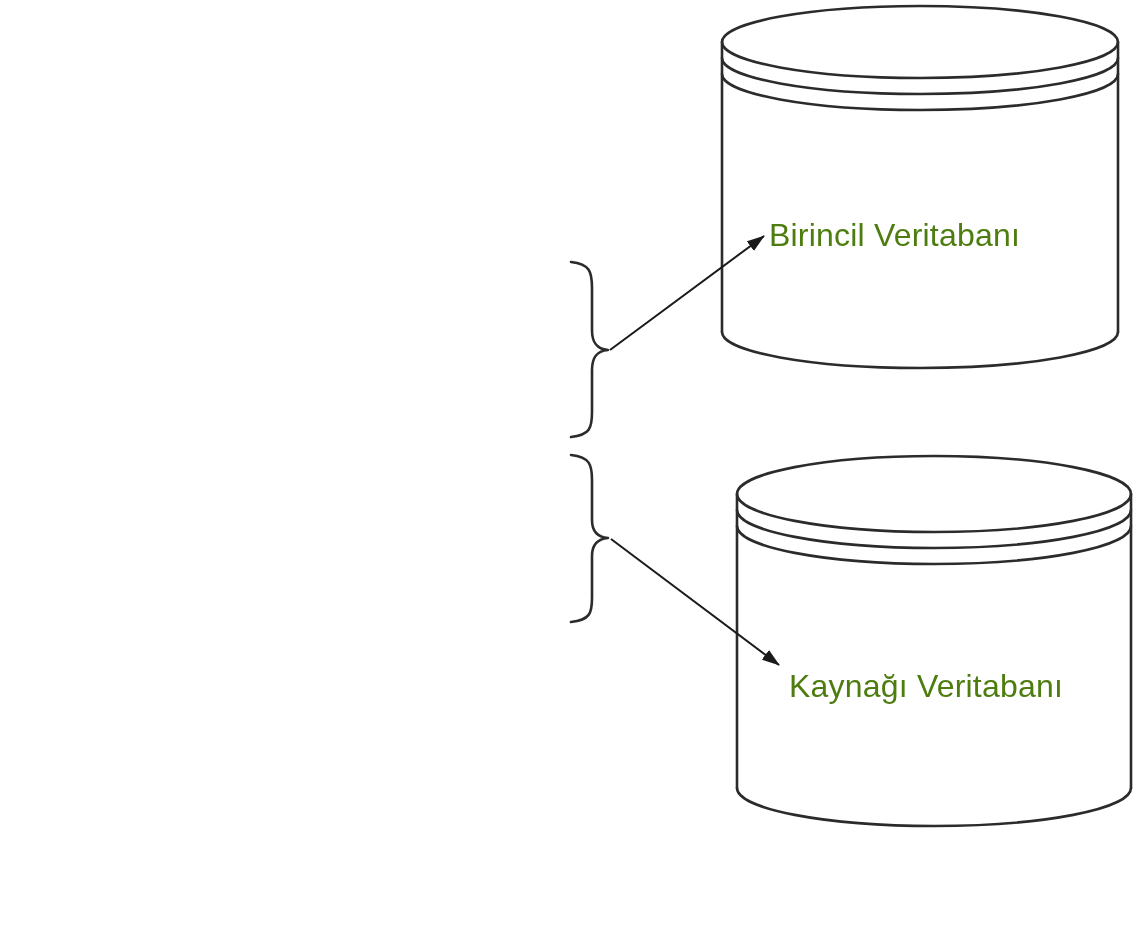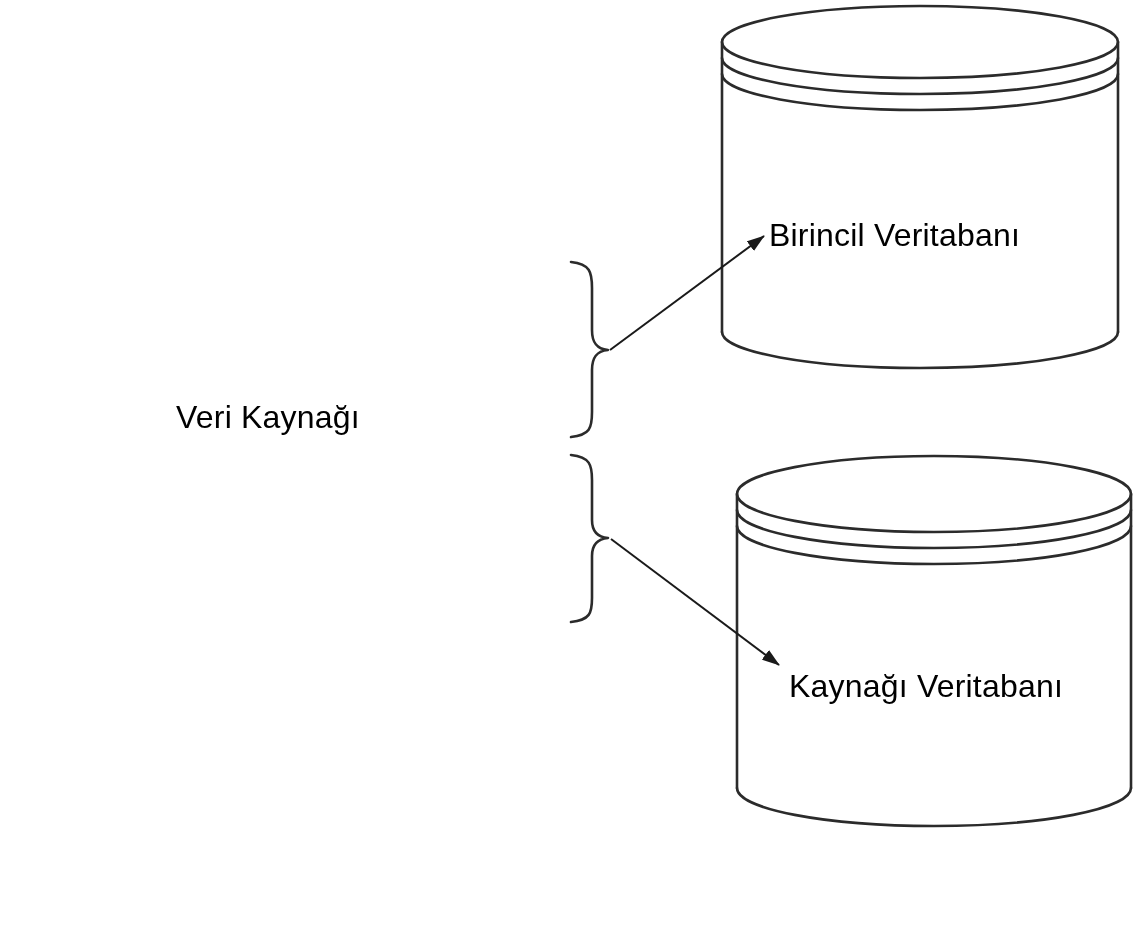--- a/index.html
+++ b/index.html
@@ -27,21 +27,21 @@
     stroke-linecap: round;
     stroke-linejoin: round;
   }
   .arrow-line {
     fill: none;
     stroke: #1a1a1a;
     stroke-width: 2;
   }
   .label {
     position: absolute;
-    color: #000000;
+    color: #4d7c0f;
     font-size: 32px;
     line-height: 36px;
     white-space: nowrap;
     letter-spacing: 0.2px;
   }
 </style>
 </head>
 <body>
 
 <div class="canvas">
@@ -89,19 +89,18 @@
                              C 596 539, 592 546, 592 556
                              L 592 598
                              C 592 613, 590 620, 571 622"></path>
     </g>
 
     <line class="arrow-line" x1="610" y1="350" x2="764" y2="236" marker-end="url(#arrowhead)"></line>
 
     <line class="arrow-line" x1="611" y1="539" x2="779" y2="665" marker-end="url(#arrowhead)"></line>
   </svg>
 
-  <div class="label" style="left:176px; top:399px;">Veri Kaynağı</div>
 
   <div class="label" style="left:769px; top:217px;">Birincil Veritabanı</div>
 
   <div class="label" style="left:789px; top:668px;">Kaynağı Veritabanı</div>
 
 </div>
 
 </body></html>

